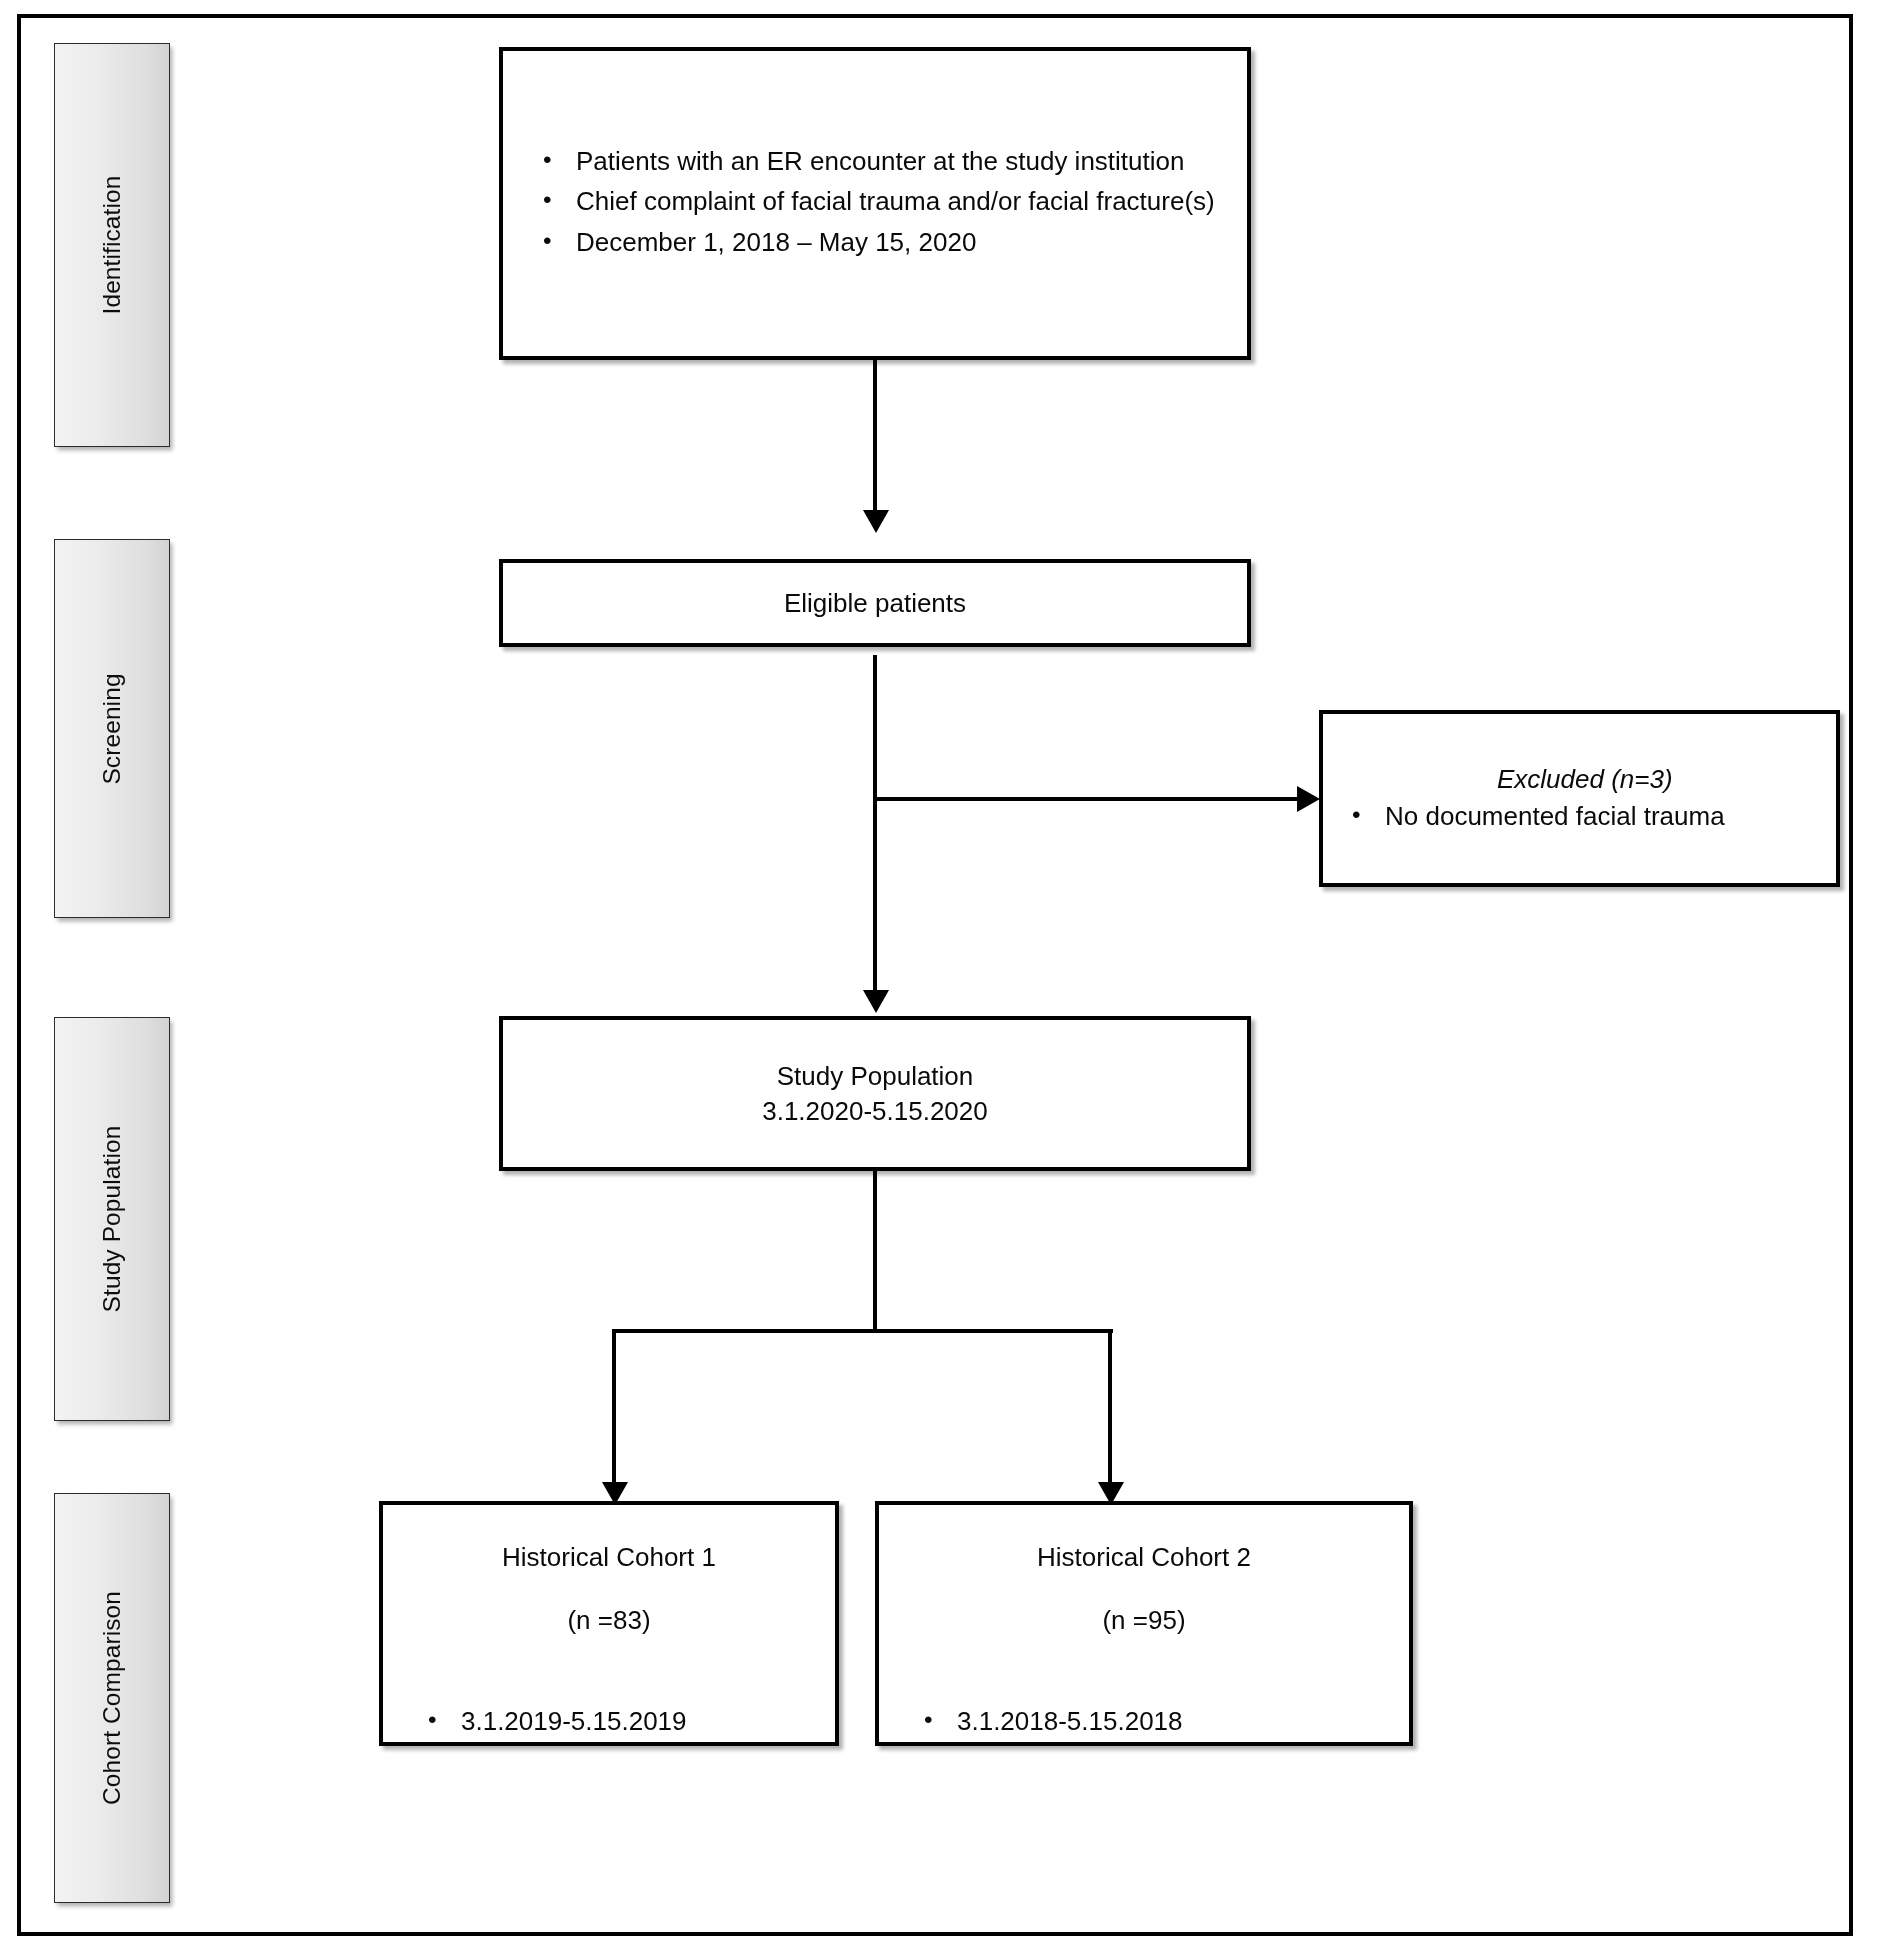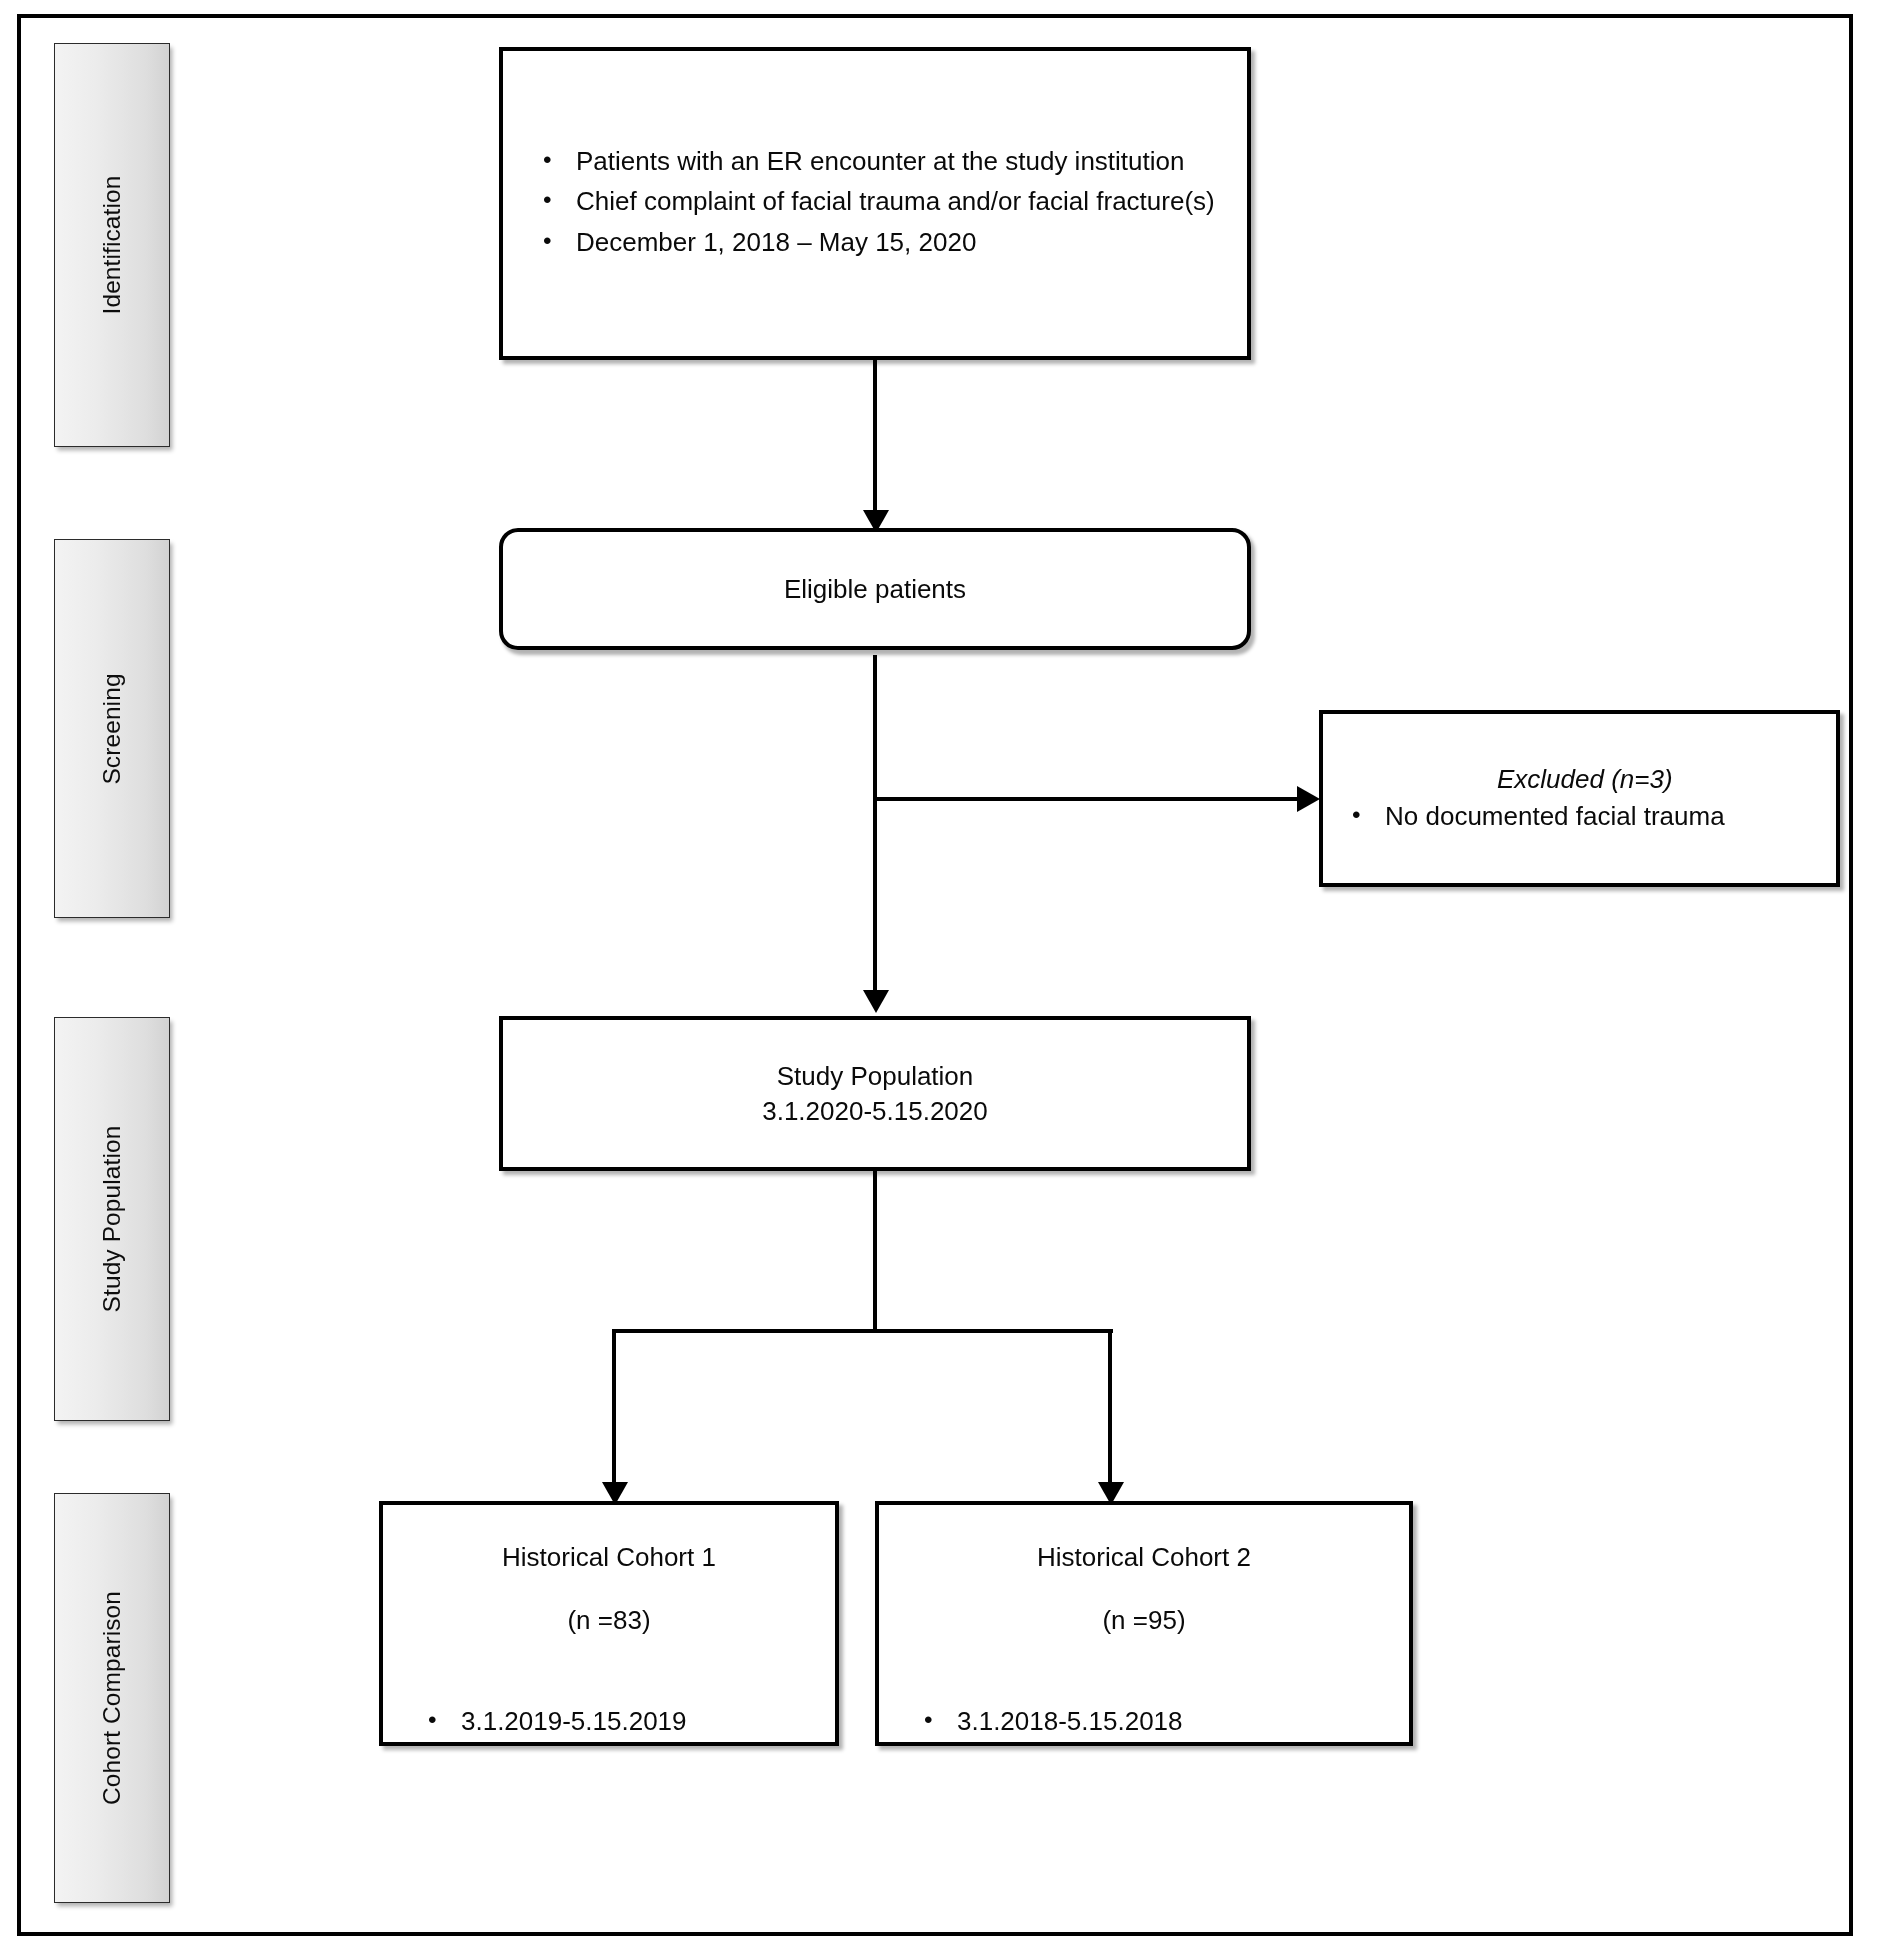--- a/index.html
+++ b/index.html
@@ -162,21 +162,21 @@
       <div class="bullet-row">
         <span class="bullet-dot">•</span>
         <span class="bullet-text">December 1, 2018 – May 15, 2020</span>
       </div>
     </div>
   </div>
 
   <div class="vline" style="left:873px; top:360px; height:154px;"></div>
   <div class="arrow-down" style="left:863px; top:510px;"></div>
 
-  <div class="flow-box" id="box-eligible" style="left:499px; top:528px; width:752px; height:122px;border-radius:19px;">
+  <div class="flow-box" id="box-eligible" style="left:499px; top:559px; width:752px; height:88px;">
     <div class="box-inner">
       <div class="center-text">Eligible patients</div>
     </div>
   </div>
 
   <div class="vline" style="left:873px; top:655px; height:340px;"></div>
   <div class="arrow-down" style="left:863px; top:990px;"></div>
 
   <div class="hline" style="left:873px; top:797px; width:428px;"></div>
   <div class="arrow-right" style="left:1297px; top:786px;"></div>

